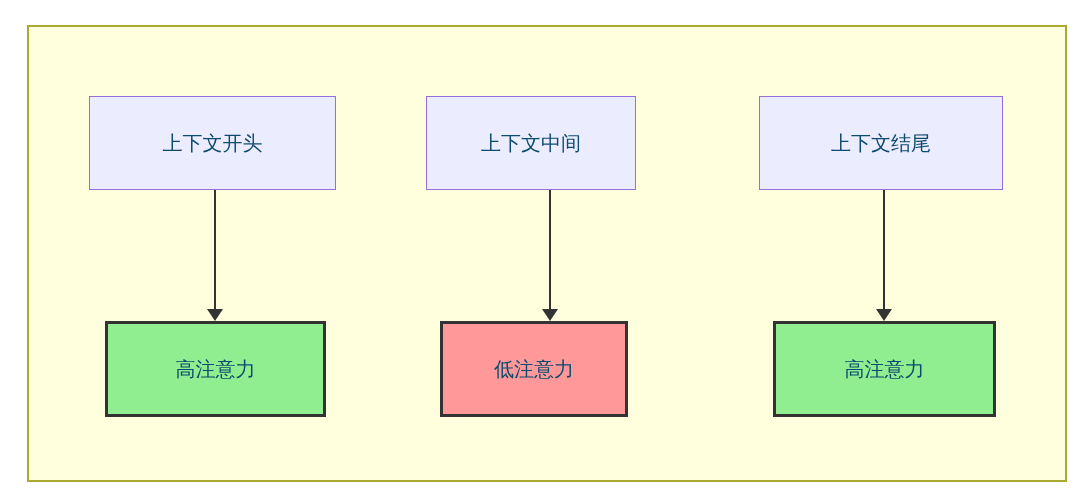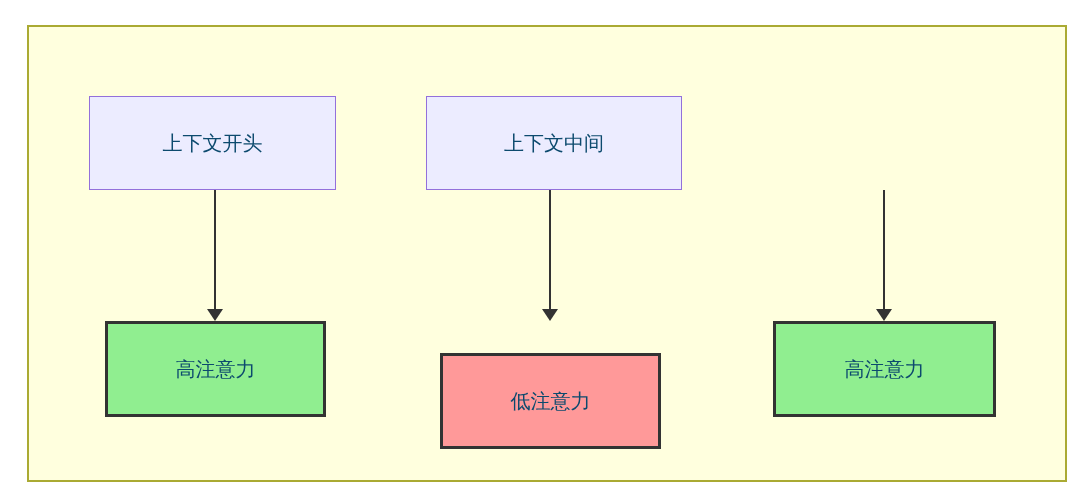--- a/index.html
+++ b/index.html
@@ -36,30 +36,30 @@
     justify-content: center;
     font-size: 20px;
     color: #0c4a6e;
   }
   .source {
     top: 69px; height: 94px;
     background: #ececff;
     border: 1.5px solid #9370db;
   }
   .src-1 { left: 60px;  width: 247px; }
-  .src-2 { left: 397px; width: 256px; }
+  .src-2 { left: 397px; width: 210px; }
   .src-3 { left: 730px; width: 244px; }
   .target {
     top: 294px; height: 96px;
     border: 3px solid #333333;
   }
   .target.high { background: #90ee90; }
   .target.low  { background: #ff9999; }
   .tgt-1 { left: 76px;  width: 221px; }
-  .tgt-2 { left: 411px; width: 221px; margin-top: 32px; }
+  .tgt-2 { left: 411px; width: 188px; }
   .tgt-3 { left: 744px; width: 223px; }
   .arrow {
     position: absolute;
     top: 163px;
     width: 16px; height: 131px;
   }
   .arr-1 { left: 178px; }
   .arr-2 { left: 513px; }
   .arr-3 { left: 847px; }
   .arrow .line {
@@ -91,20 +91,21 @@
     </div>
     <div class="node target high tgt-1">高注意力</div>
 
     <div class="node source src-2">上下文中间</div>
     <div class="arrow arr-2">
       <div class="line"></div>
       <div class="head"></div>
     </div>
     <div class="node target low tgt-2">低注意力</div>
 
+    <div class="node source src-3">上下文结尾</div>
     <div class="arrow arr-3">
       <div class="line"></div>
       <div class="head"></div>
     </div>
     <div class="node target high tgt-3">高注意力</div>
 
   </div>
 </div>
 
 </body></html>

